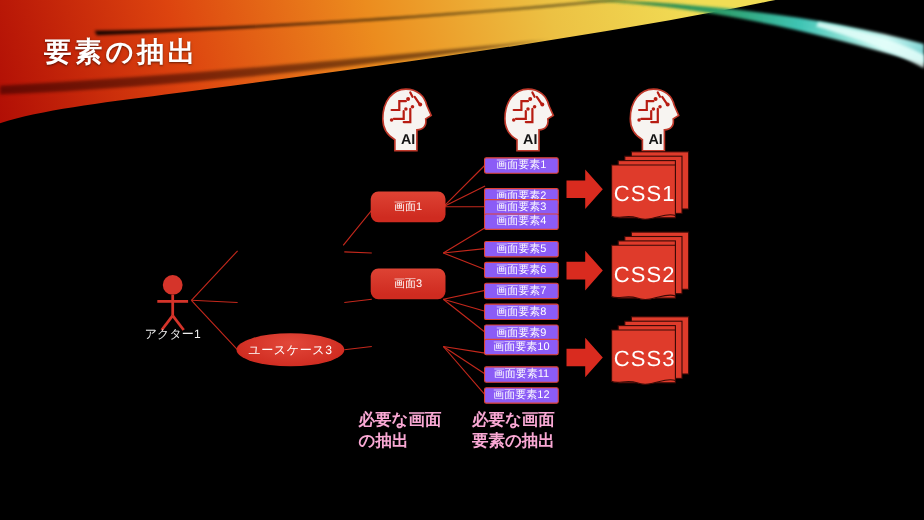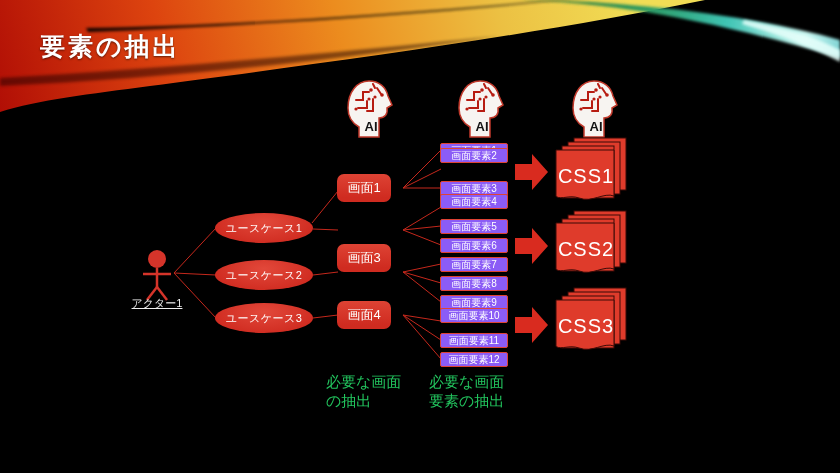--- a/index.html
+++ b/index.html
@@ -17,36 +17,36 @@
   .node{
     position:absolute;z-index:2;display:flex;align-items:center;justify-content:center;
     color:#fff;text-align:center;
   }
   .usecase{
     left:215px;width:98px;height:30px;border-radius:50%;
     background:radial-gradient(ellipse at 50% 30%,#e2483a 0%,#d02c21 75%);
     font-size:11px;letter-spacing:.5px;
   }
   .screen{
-    left:337px;width:54px;height:28px;border-radius:7px;
+    left:337px;width:68px;height:28px;border-radius:7px;
     background:linear-gradient(180deg,#de4334 0%,#cf2b20 85%);
-    font-size:13px;
+    font-size:10px;
   }
   .element{
     left:440px;width:68px;height:15px;border-radius:2px;
     background:#8b5cf6;border:1px solid #de4334;box-sizing:border-box;
     font-size:10px;line-height:13px;
   }
   .caption{
-    position:absolute;z-index:2;top:372px;color:#22c55e;
-    font-size:15px;font-weight:normal;line-height:19px;white-space:pre-line;
+    position:absolute;z-index:2;top:372px;color:#f9a8d4;
+    font-size:15px;font-weight:bold;line-height:19px;white-space:pre-line;
   }
   .actor-label{
     position:absolute;z-index:2;left:117px;top:296px;width:80px;
-    color:#eee;font-size:11px;text-align:center;text-decoration:underline;
+    color:#eee;font-size:11px;text-align:center;
   }
 </style>
 </head>
 <body>
 
 <div class="slide">
 
   <svg class="banner" width="840" height="150" viewBox="0 0 840 150">
     <defs>
       <linearGradient id="warm" x1="0" y1="130" x2="620" y2="-40" gradientUnits="userSpaceOnUse">
@@ -156,30 +156,27 @@
       <text x="586" y="256" text-anchor="middle" font-size="20" letter-spacing="1" fill="#fff">CSS2</text>
     </g>
     <g>
       <use href="#doc-stack" x="556" y="288"></use>
       <text x="586" y="333" text-anchor="middle" font-size="20" letter-spacing="1" fill="#fff">CSS3</text>
     </g>
   </svg>
 
   <div class="actor-label">アクター1</div>
 
-  <div class="node usecase" style="top:213px">ユースケース1</div>
-  <div class="node usecase" style="top:260px">ユースケース2</div>
   <div class="node usecase" style="top:303px">ユースケース3</div>
 
   <div class="node screen" style="top:174px">画面1</div>
   <div class="node screen" style="top:244px">画面3</div>
-  <div class="node screen" style="top:301px">画面4</div>
 
   <div class="node element" style="top:143px">画面要素1</div>
-  <div class="node element" style="top:148px">画面要素2</div>
+  <div class="node element" style="top:171px">画面要素2</div>
   <div class="node element" style="top:181px">画面要素3</div>
   <div class="node element" style="top:194px">画面要素4</div>
   <div class="node element" style="top:219px">画面要素5</div>
   <div class="node element" style="top:238px">画面要素6</div>
   <div class="node element" style="top:257px">画面要素7</div>
   <div class="node element" style="top:276px">画面要素8</div>
   <div class="node element" style="top:295px">画面要素9</div>
   <div class="node element" style="top:308px">画面要素10</div>
   <div class="node element" style="top:333px">画面要素11</div>
   <div class="node element" style="top:352px">画面要素12</div>

